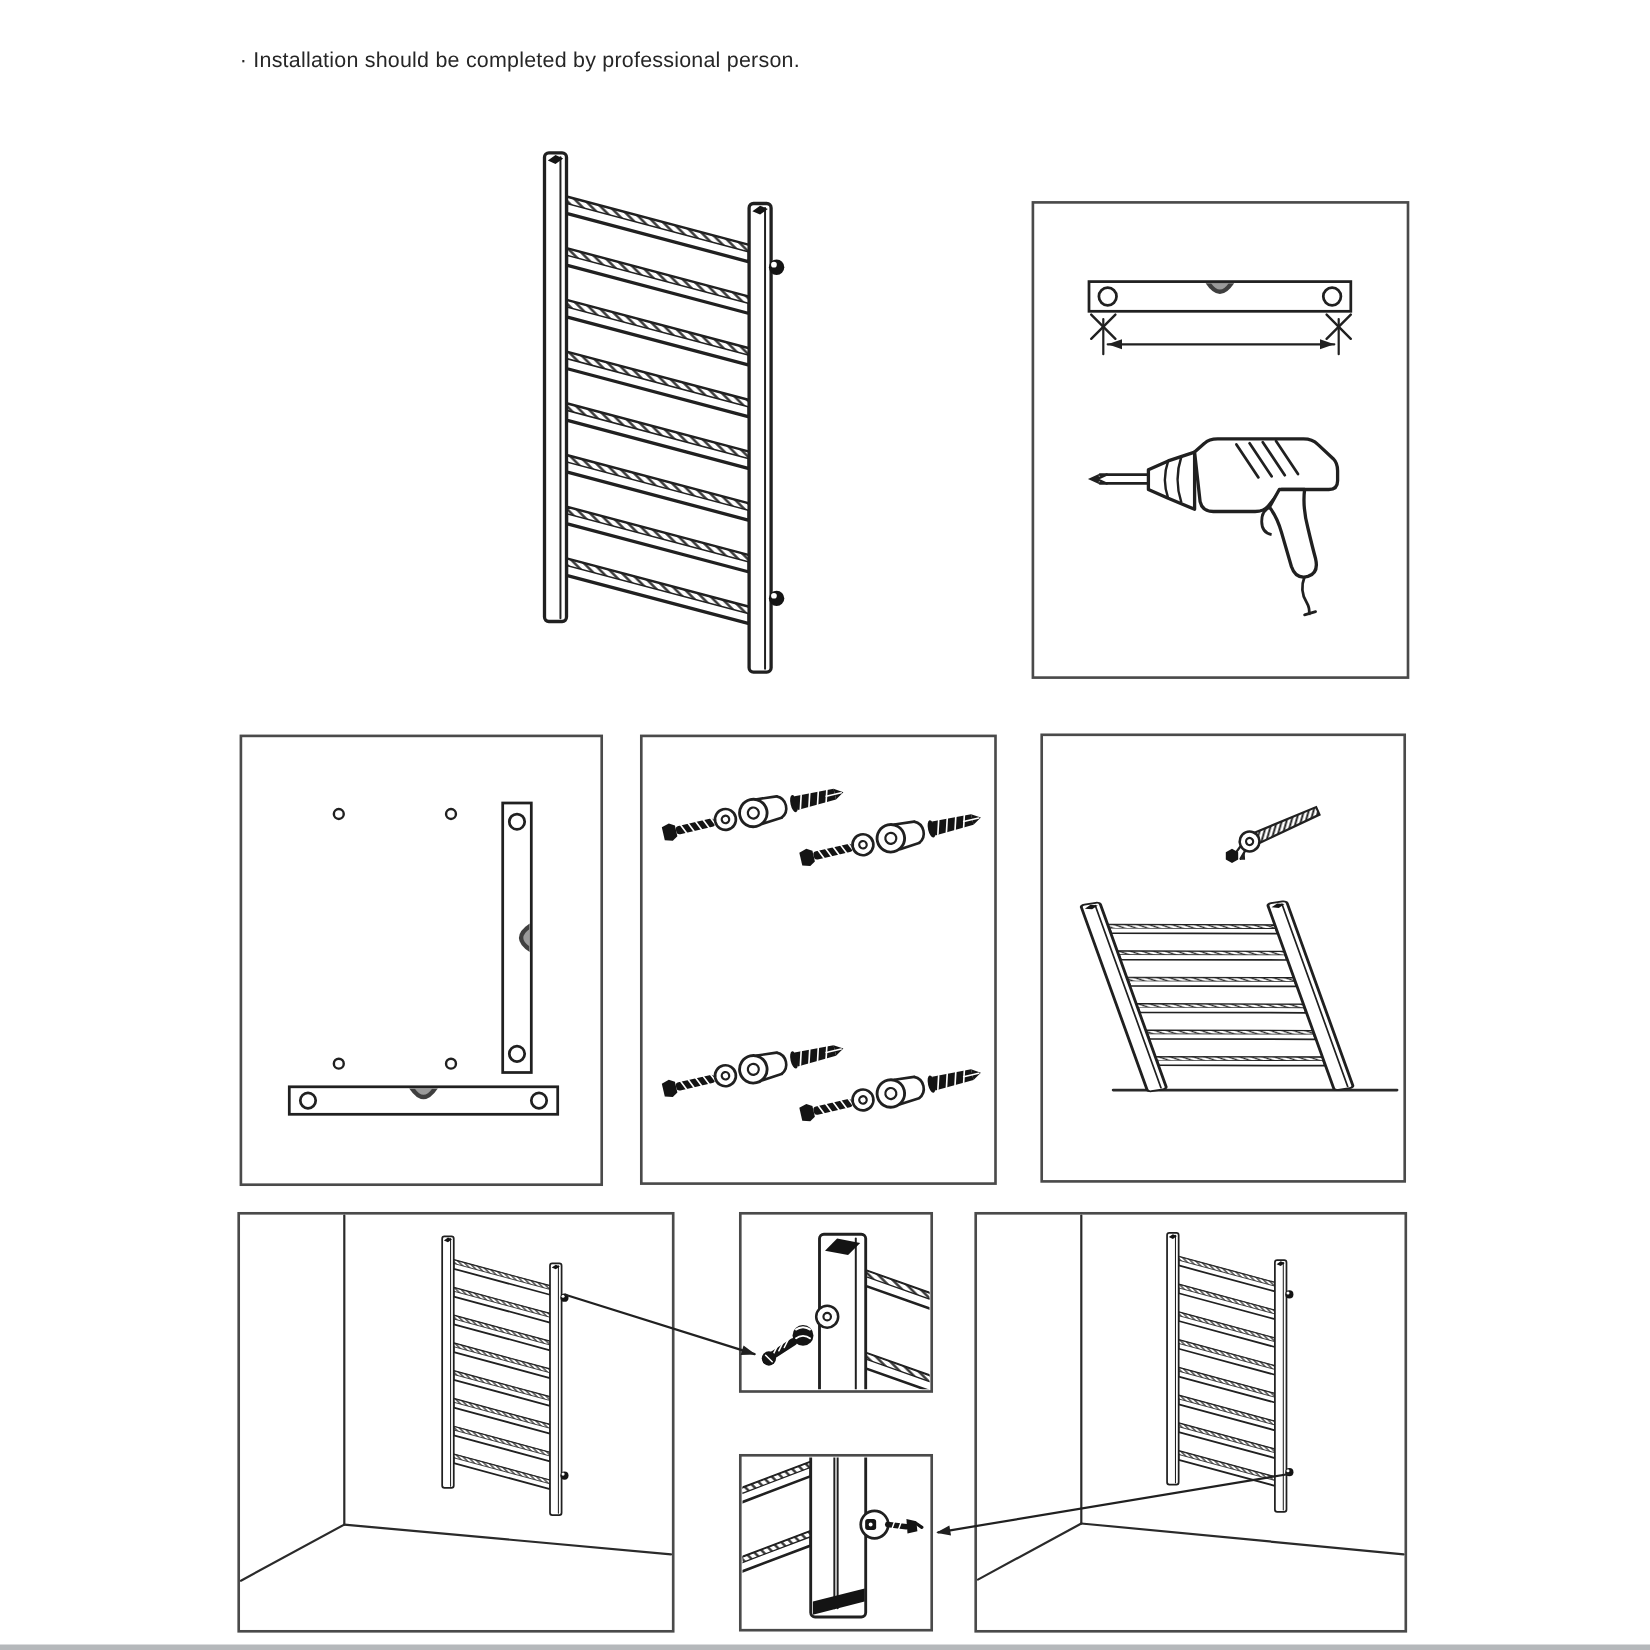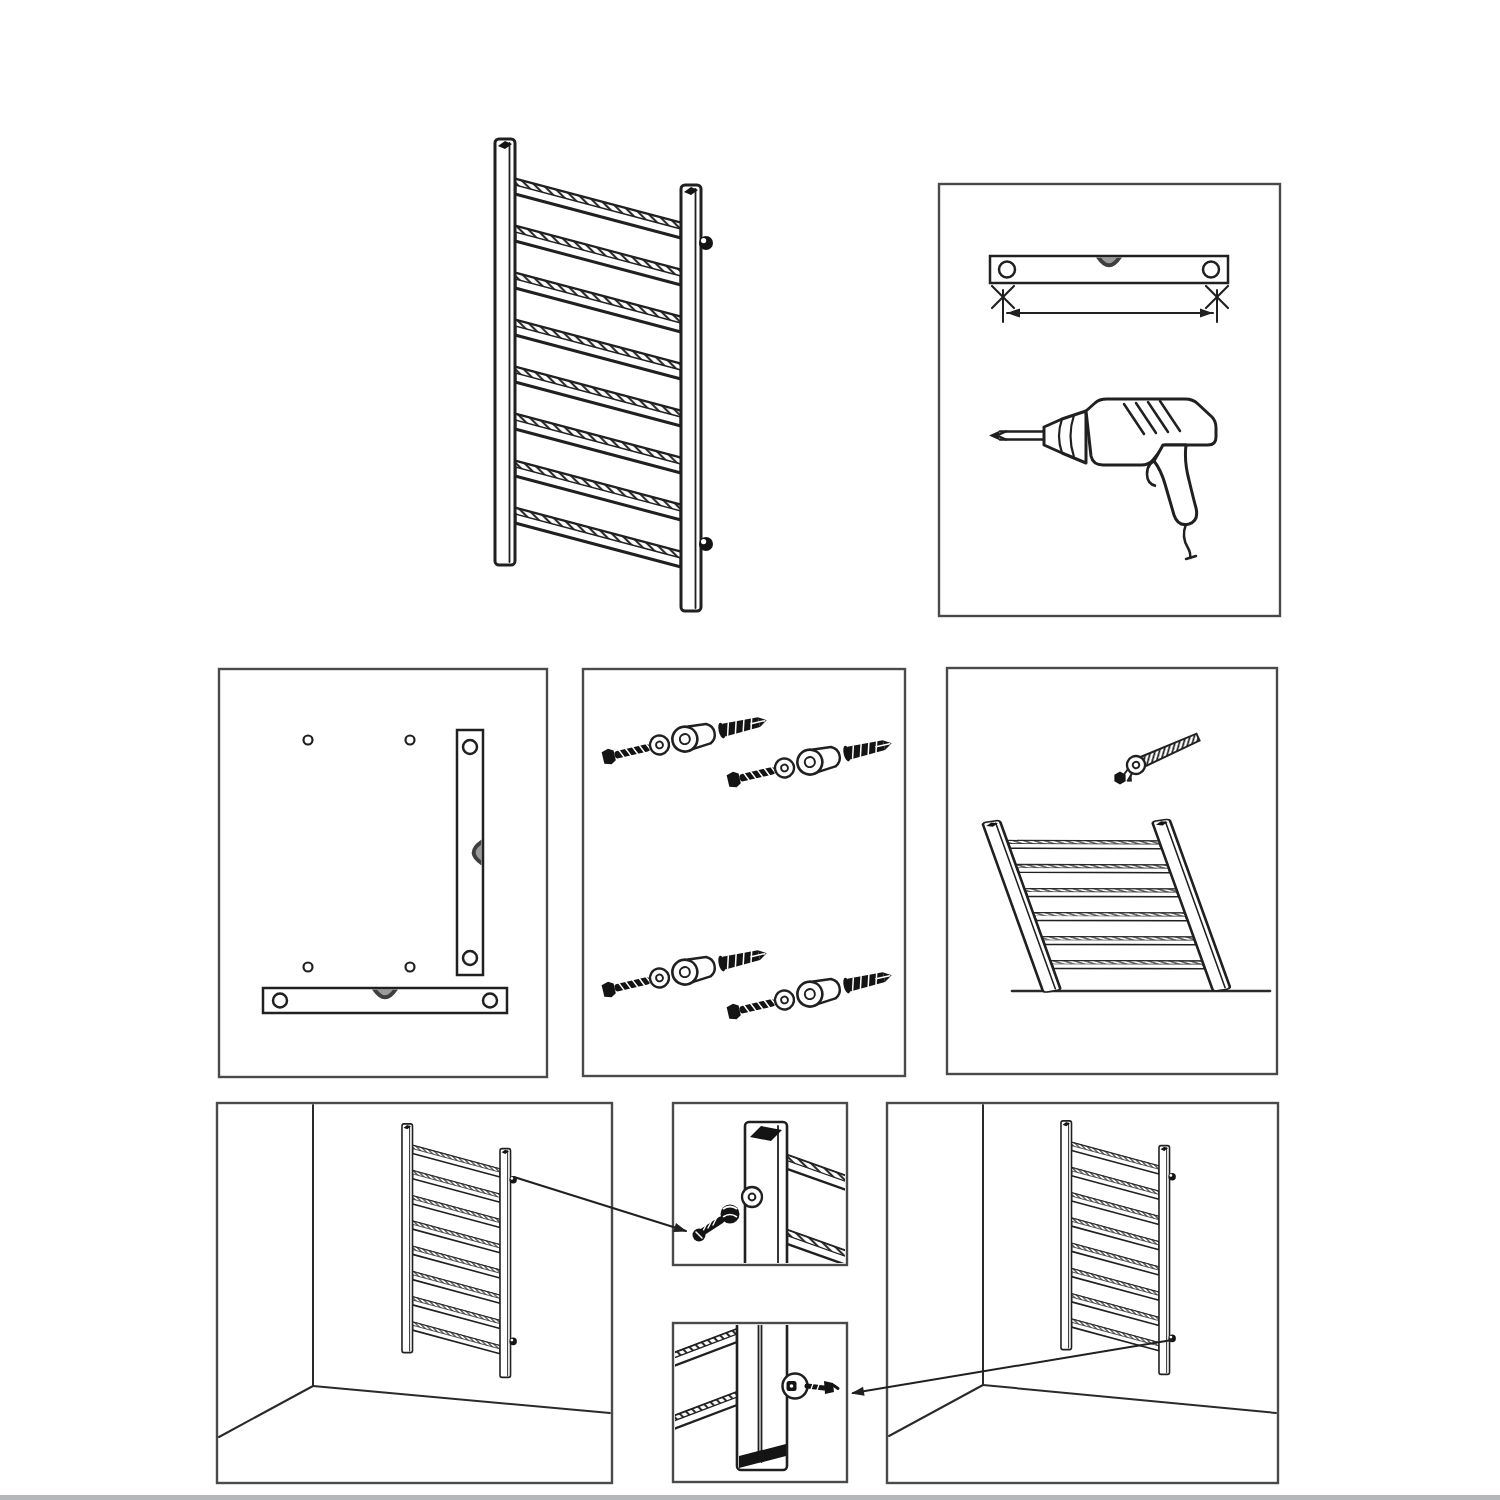--- a/index.html
+++ b/index.html
@@ -11,20 +11,21 @@
     position:absolute;left:218px;top:44px;font-size:19.5px;color:#262626;
     letter-spacing:.2px;white-space:nowrap;
   }
   #art{position:absolute;left:0;top:0;width:1500px;height:1500px;}
   .edge-strip{position:absolute;left:0;bottom:0;width:1500px;height:5px;background:#b5b8bb;}
 </style>
 </head>
 <body>
 
 <div class="page">
+  <div class="note">· Installation should be completed by professional person.</div>
 
   <svg id="art" viewBox="0 0 1500 1500">
     <defs>
       <pattern id="hatch" width="6" height="6" patternUnits="userSpaceOnUse" patternTransform="rotate(-45)">
         <rect width="6" height="6" fill="#ffffff"></rect>
         <line x1="3" y1="0" x2="3" y2="6" stroke="#2b2b2b" stroke-width="2.1"></line>
       </pattern>
       <pattern id="hatchD" width="4.2" height="4.2" patternUnits="userSpaceOnUse" patternTransform="rotate(40)">
         <rect width="4.2" height="4.2" fill="#ffffff"></rect>
         <line x1="2" y1="0" x2="2" y2="4.2" stroke="#1c1c1c" stroke-width="1.7"></line>

